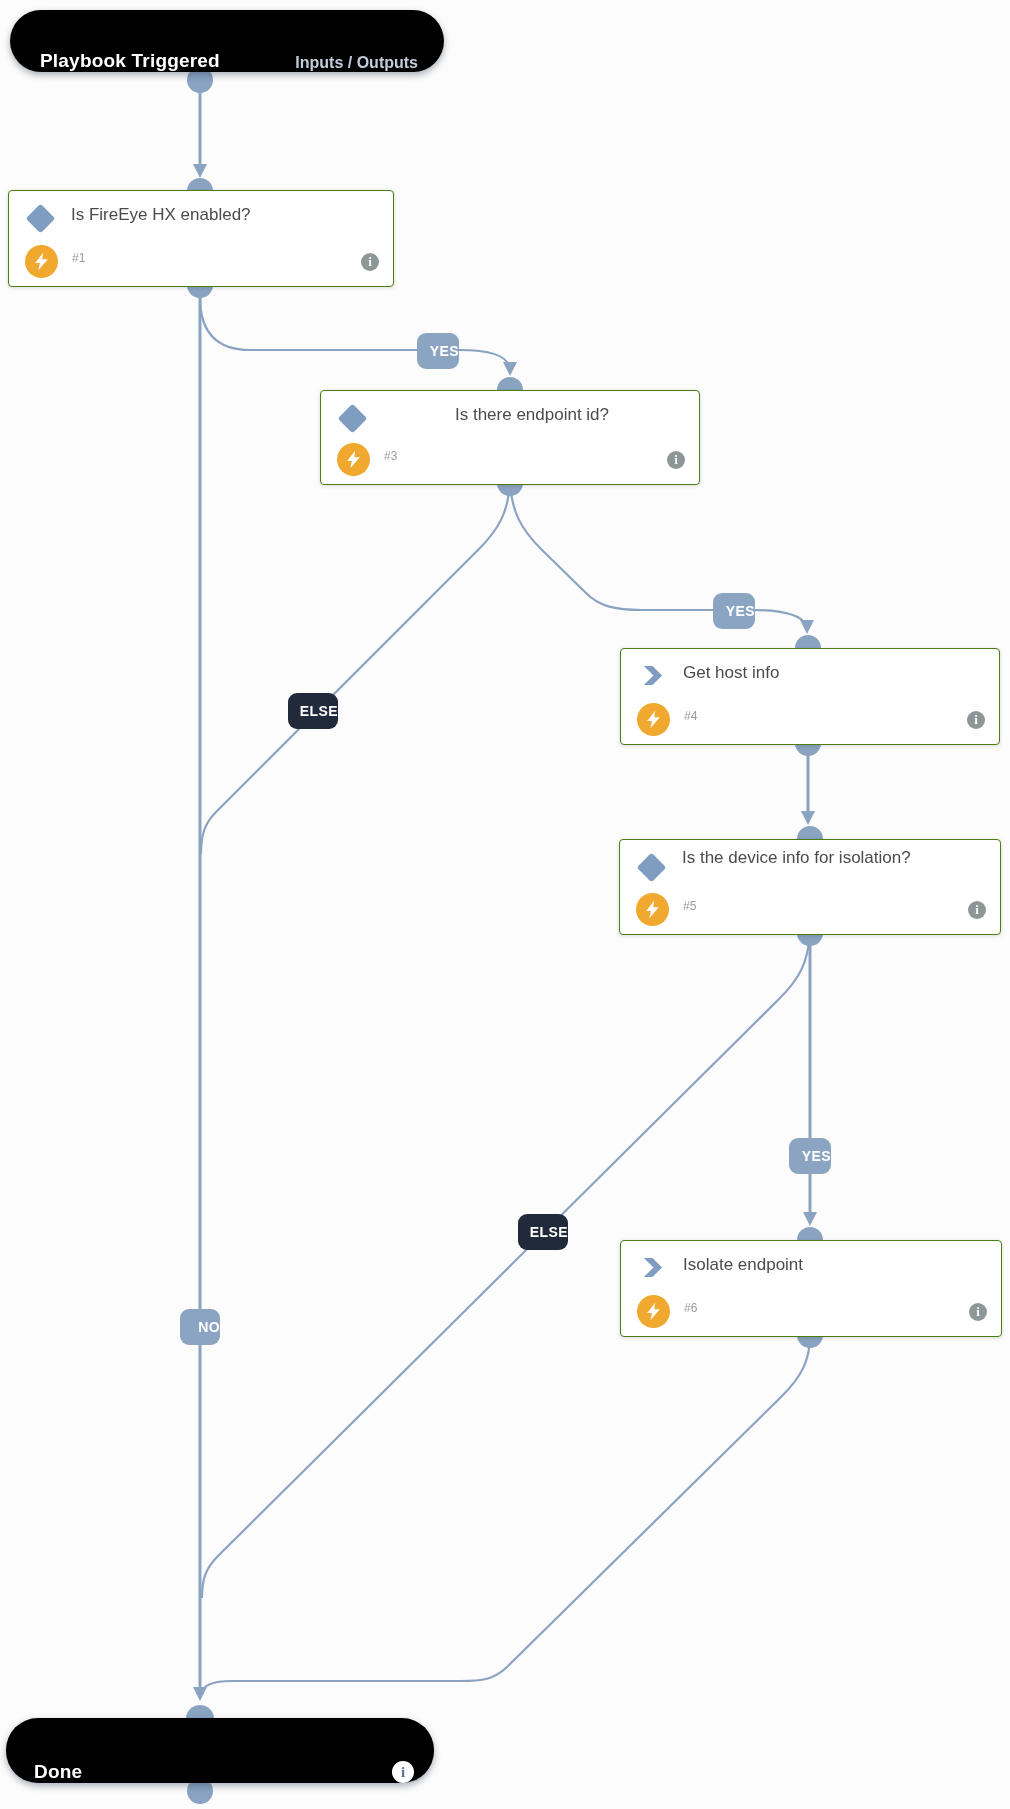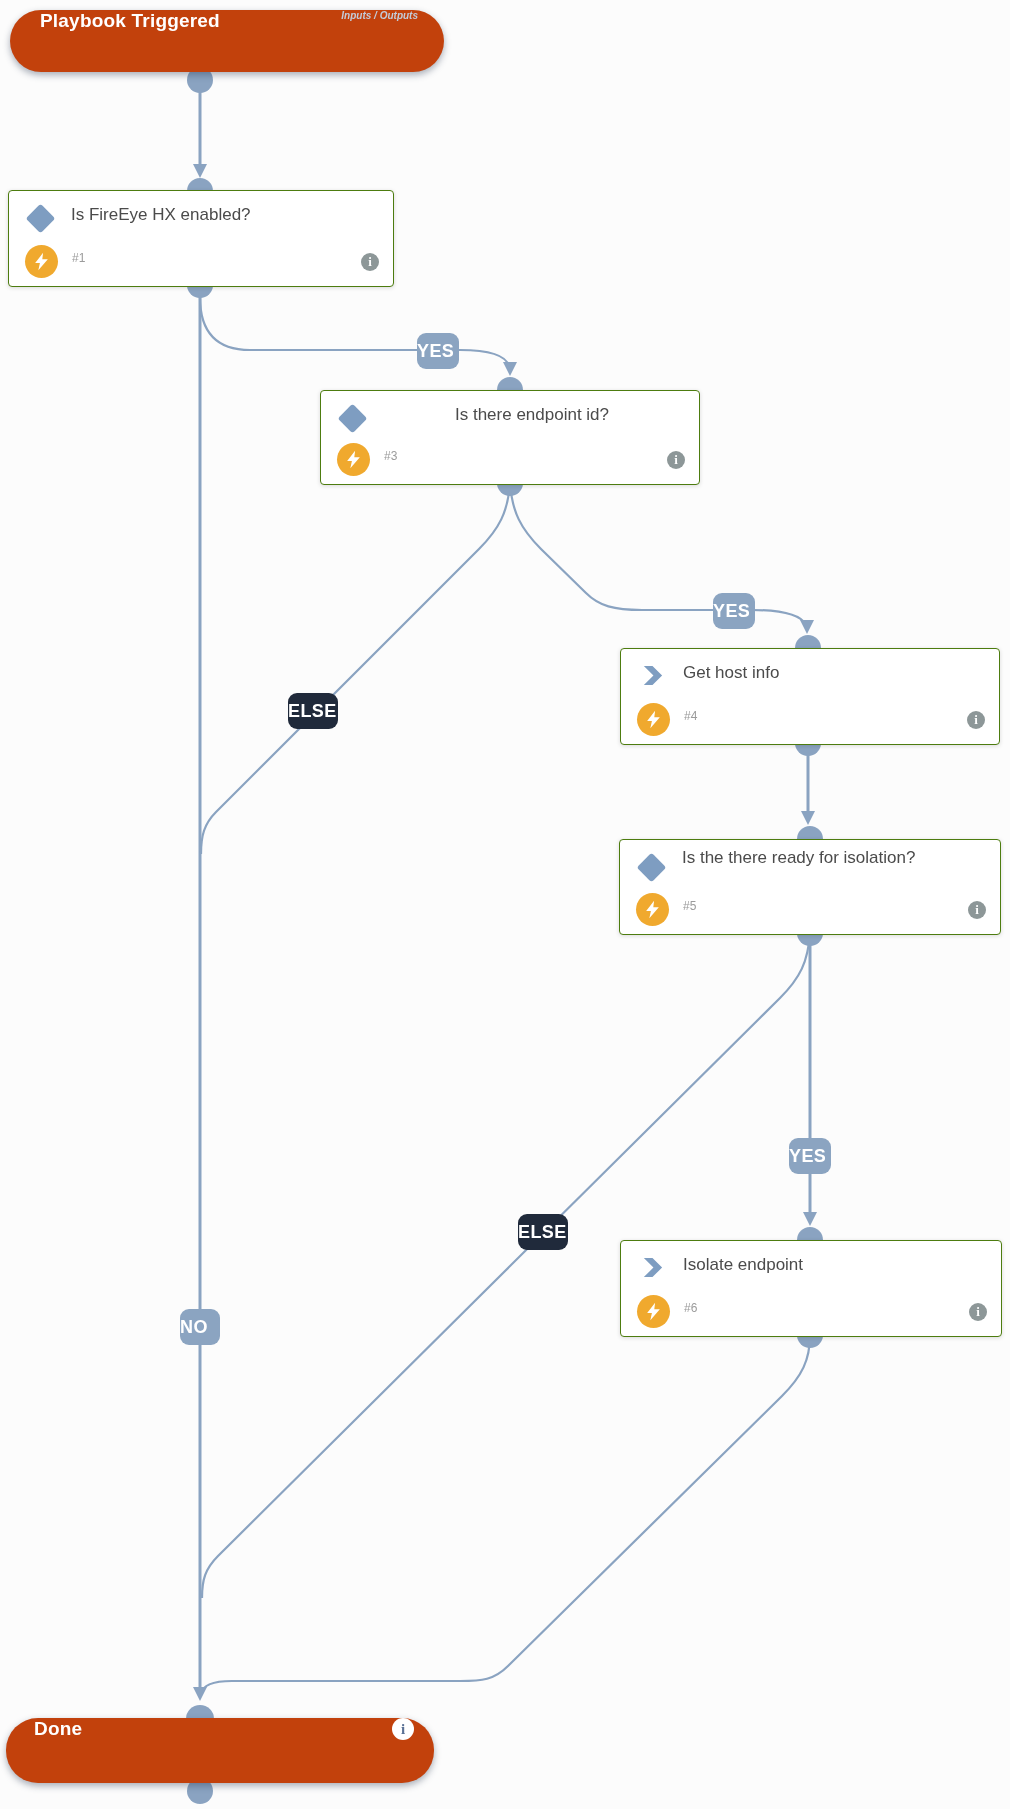--- a/index.html
+++ b/index.html
@@ -6,26 +6,26 @@
   body{
     width:1010px;height:1809px;position:relative;overflow:hidden;
     background:#fcfcfc;
     font-family:"Liberation Sans","DejaVu Sans",sans-serif;
   }
   .canvas{position:absolute;inset:0;}
   svg.edges{position:absolute;left:0;top:0;}
 
   
   .pill{
-    position:absolute;background:#c2410c;border-radius:32px;
+    position:absolute;background:#000000;border-radius:32px;
     box-shadow:0 3px 7px rgba(40,55,80,.40);
-    display:flex;align-items:flex-start;
+    display:flex;align-items:flex-end;
   }
   .pill .pill-title{color:#ffffff;font-size:19px;font-weight:bold;letter-spacing:.2px;}
-  .pill .pill-sub{color:#c3ccda;font-size:10px;font-weight:bold;margin-left:auto;cursor:pointer;font-style:italic;}
+  .pill .pill-sub{color:#c3ccda;font-size:16px;font-weight:bold;margin-left:auto;cursor:pointer;}
   .pill-info{
     margin-left:auto;width:22px;height:22px;border-radius:50%;background:#ffffff;
     color:#5a7195;font-family:"Liberation Serif",serif;font-weight:bold;font-size:15px;
     display:flex;align-items:center;justify-content:center;cursor:pointer;
   }
 
   
   .card{
     position:absolute;background:#ffffff;border:1px solid #4d7c0f;border-radius:4px;
     box-shadow:0 1px 4px rgba(0,0,0,.14);cursor:pointer;
@@ -47,22 +47,22 @@
   .num{position:absolute;left:63px;bottom:21px;font-size:12px;color:#9b9b9b;}
   .info{
     position:absolute;right:14px;bottom:15px;width:18px;height:18px;border-radius:50%;
     background:#8d9798;color:#ffffff;font-family:"Liberation Serif",serif;
     font-weight:bold;font-size:13px;display:flex;align-items:center;justify-content:center;
     cursor:pointer;
   }
 
   
   .branch{
-    position:absolute;border-radius:9px;color:#fff;font-size:18px;font-weight:bold;
-    display:flex;align-items:center;justify-content:flex-start;letter-spacing:.4px;
+    position:absolute;border-radius:9px;color:#fff;font-size:14px;font-weight:bold;
+    display:flex;align-items:center;justify-content:flex-end;letter-spacing:.4px;
   }
   .branch.blue{background:#8ba4c1;}
   .branch.dark{background:#202a3b;}
 </style>
 </head>
 <body>
 
 <div class="canvas">
 
   <svg class="edges" width="1010" height="1809" viewBox="0 0 1010 1809">
@@ -172,21 +172,21 @@
       <svg width="19" height="19" viewBox="0 0 24 24">
           <polygon points="14,1 4,14 10,14 8,23 20,9 13,9" fill="#ffffff"></polygon>
         </svg>
     </span>
     <span class="num">#4</span>
     <span class="info">i</span>
   </div>
 
   <div class="card two-line" style="left:619px;top:839px;width:380px;height:94px;">
     <span class="diamond"></span>
-    <div class="card-title">Is the there ready for isolation?</div>
+    <div class="card-title">Is the device info for isolation?</div>
     <span class="bolt">
       <svg width="19" height="19" viewBox="0 0 24 24">
           <polygon points="14,1 4,14 10,14 8,23 20,9 13,9" fill="#ffffff"></polygon>
         </svg>
     </span>
     <span class="num">#5</span>
     <span class="info">i</span>
   </div>
 
   <div class="card" style="left:620px;top:1240px;width:380px;height:95px;">

